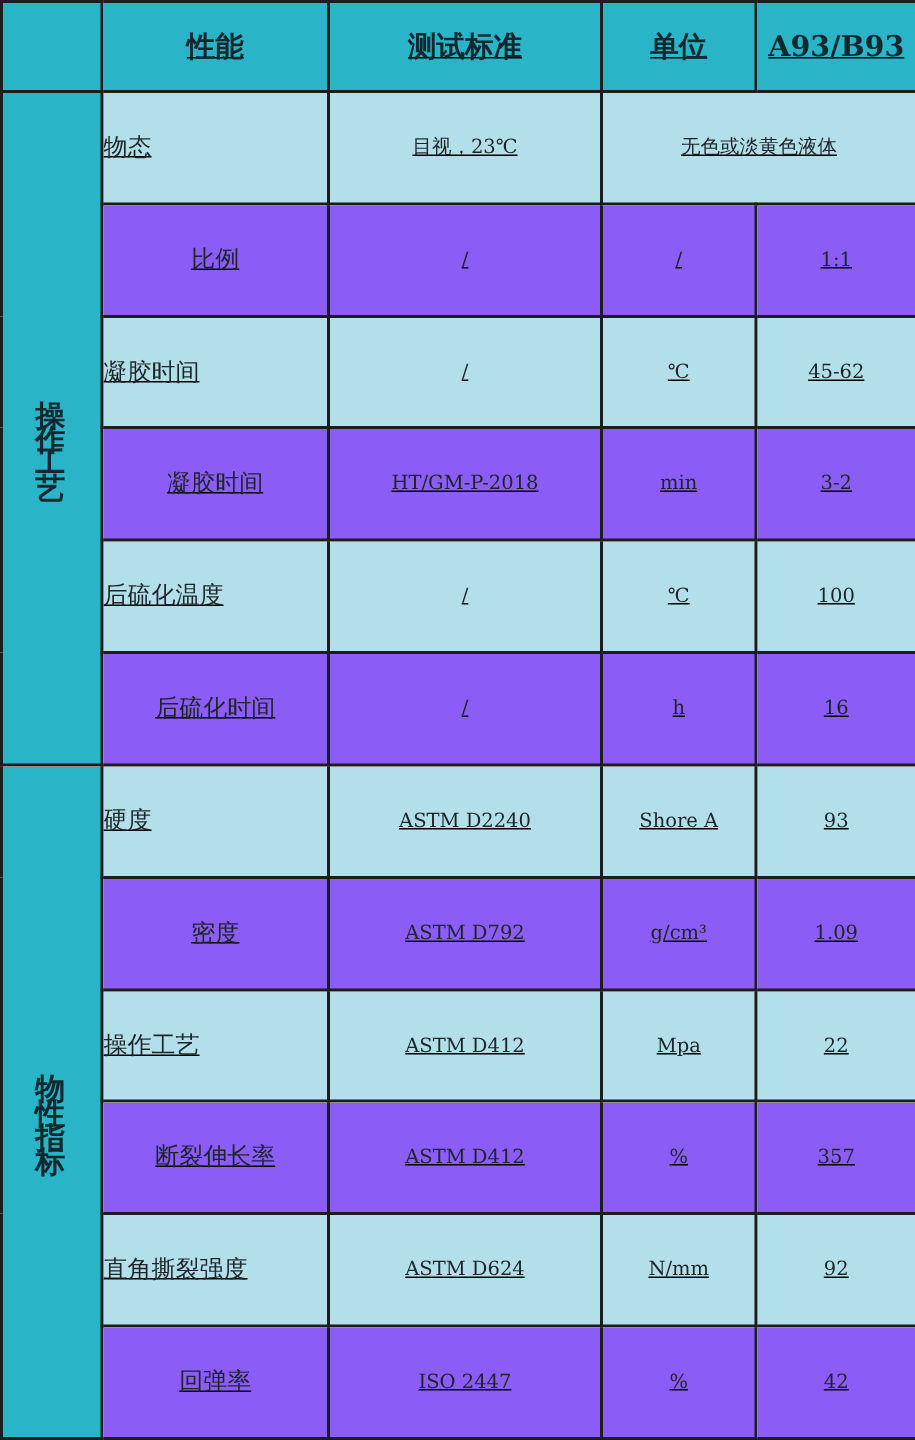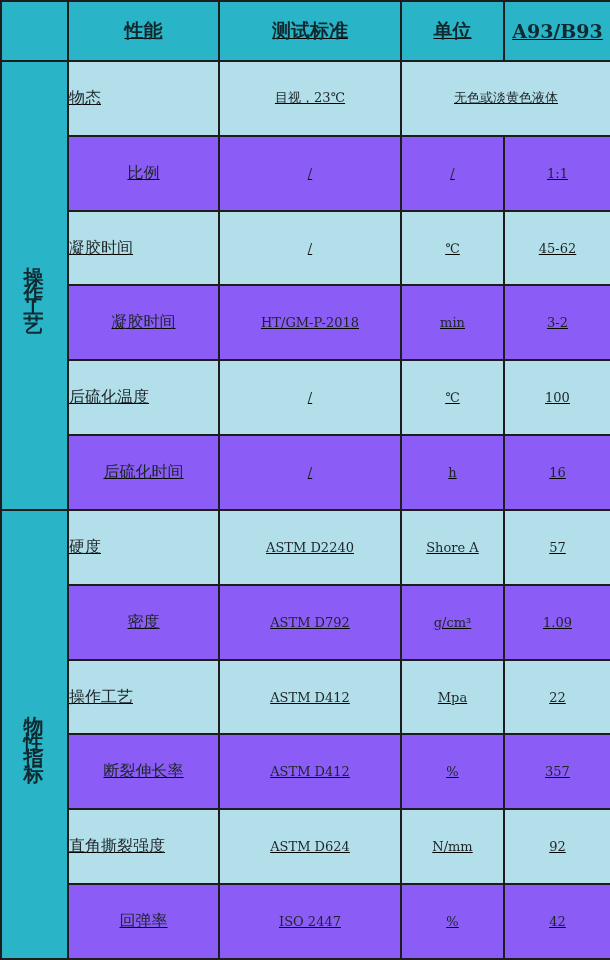--- a/index.html
+++ b/index.html
@@ -126,21 +126,21 @@
         <td class="unit">h</td>
         <td class="val">16</td>
       </tr>
       <tr class="alt">
         <th class="side" rowspan="6">
           <span class="vtext">物性指标</span>
         </th>
         <td class="prop">硬度</td>
         <td class="std">ASTM D2240</td>
         <td class="unit">Shore A</td>
-        <td class="val">57</td>
+        <td class="val">93</td>
       </tr>
       <tr class="plain">
         <td class="prop">密度</td>
         <td class="std">ASTM D792</td>
         <td class="unit">g/cm³</td>
         <td class="val">1.09</td>
       </tr>
       <tr class="alt">
         <td class="prop">操作工艺</td>
         <td class="std">ASTM D412</td>

